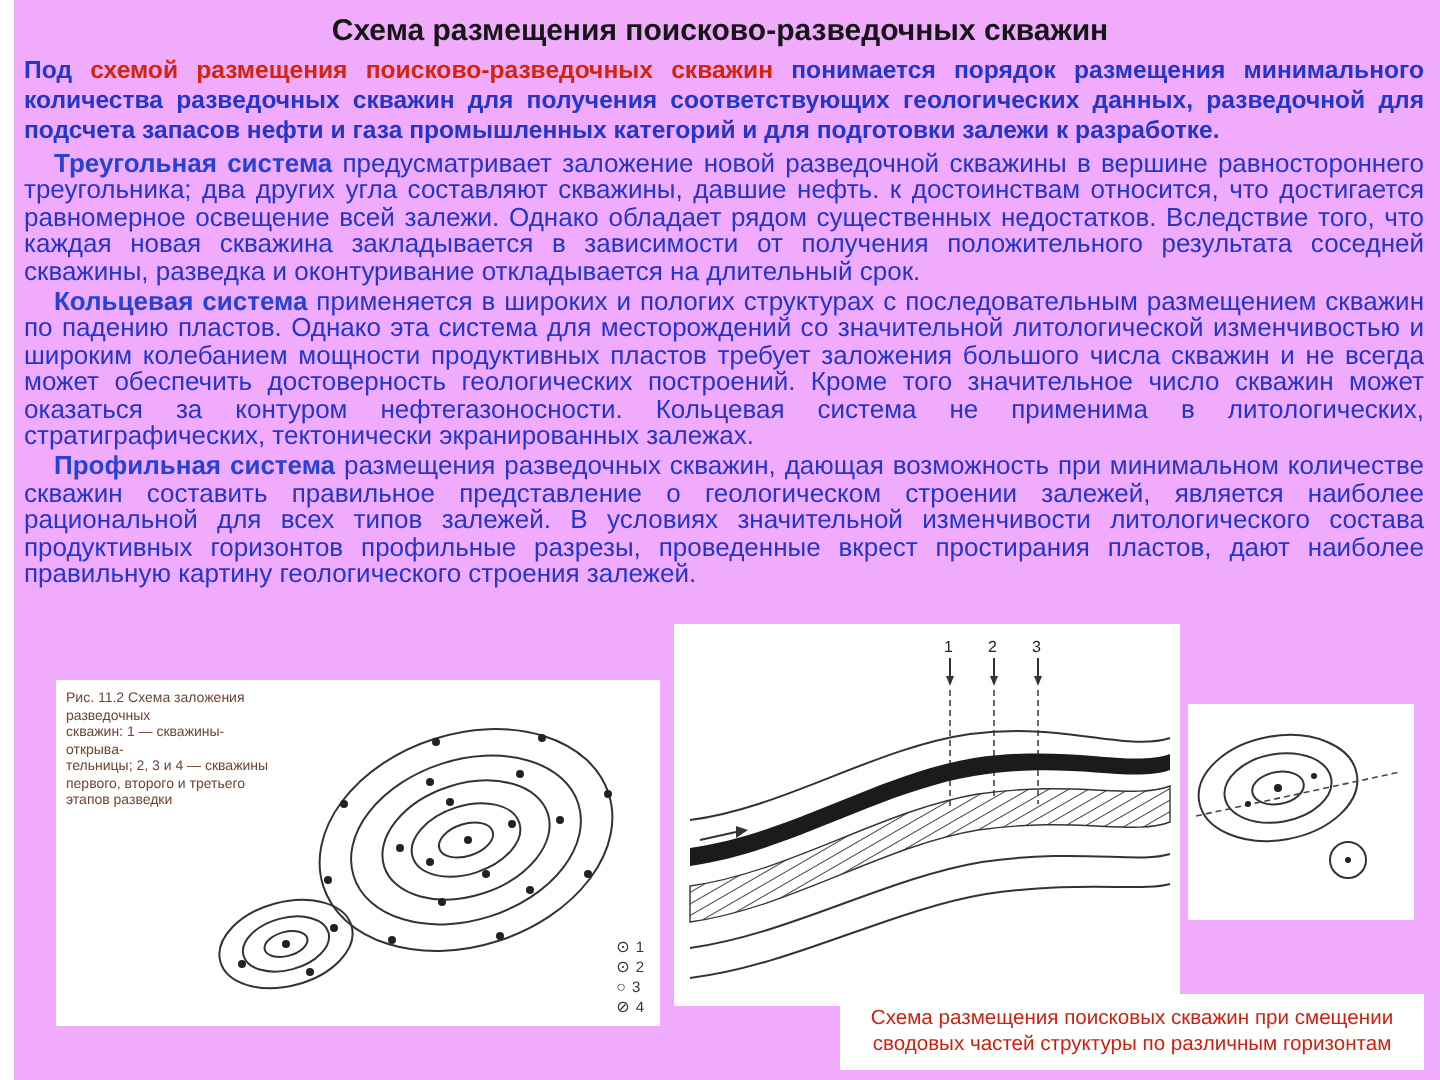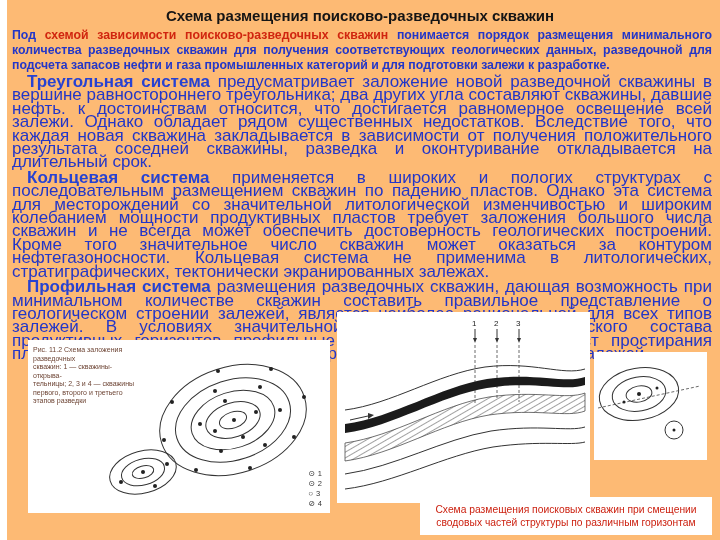--- a/index.html
+++ b/index.html
@@ -1,24 +1,24 @@
 <!DOCTYPE html>
 <html><head>
 <meta charset="utf-8">
 <style>
   html,body{margin:0;padding:0;}
   body{width:720px;height:540px;font-family:"Liberation Sans","DejaVu Sans",sans-serif;}
-  .page{position:relative;width:720px;height:540px;background:#fdba74;overflow:hidden;}
+  .page{position:relative;width:720px;height:540px;background:#f0abfc;overflow:hidden;}
   .left-strip{position:absolute;left:0;top:0;width:7px;height:540px;background:#ffffff;}
   .title{padding:7px 10px 0 10px;text-align:center;font-size:15px;font-weight:bold;color:#151515;}
   .textcol{position:absolute;left:12px;right:8px;top:28px;}
   p{margin:0;text-align:justify;}
   .p1{font-size:12.3px;line-height:15px;font-weight:bold;color:#2336c8;}
   .p1 .term{color:#d0250f;}
-  .pbody{font-size:17px;line-height:13.4px;color:#2336c8;text-indent:15px;margin-top:2px;}
+  .pbody{font-size:13px;line-height:13.4px;color:#2336c8;text-indent:15px;margin-top:2px;}
   .pbody .lead{font-weight:bold;color:#2742d2;}
   .figbox{position:absolute;background:#ffffff;}
   .fig-left{left:28px;top:340px;width:302px;height:173px;}
   .fig-mid{left:337px;top:312px;width:253px;height:191px;}
   .fig-right{left:594px;top:352px;width:113px;height:108px;}
   .fig-capbox{left:420px;top:497px;width:292px;height:38px;display:flex;align-items:center;justify-content:center;padding:2px 6px;box-sizing:border-box;z-index:3;}
   .fig-capbox .cap{color:#cc2211;font-size:10.3px;line-height:13px;text-align:center;}
   .ris-caption{position:absolute;left:5px;top:6px;width:104px;font-size:7px;line-height:8.5px;color:#6d4434;z-index:2;}
   .ris-caption span{display:block;}
   .legend{position:absolute;right:8px;bottom:5px;display:flex;flex-direction:column;gap:1px;font-size:7.5px;color:#333;z-index:2;}
@@ -29,21 +29,21 @@
 </style>
 </head>
 <body>
 
 <div class="page">
   <div class="left-strip"></div>
 
   <div class="title">Схема размещения поисково-разведочных скважин</div>
 
   <div class="textcol">
-    <p class="p1"><span>Под </span><span class="term">схемой зависимости поисково-разведочных скважин</span><span> понимается порядок размещения минимального количества разведочных скважин для получения соответствующих геологических данных, разведочной для подсчета запасов нефти и газа промышленных категорий и для подготовки залежи к разработке.</span></p>
+    <p class="p1"><span>Под </span><span class="term">схемой размещения поисково-разведочных скважин</span><span> понимается порядок размещения минимального количества разведочных скважин для получения соответствующих геологических данных, разведочной для подсчета запасов нефти и газа промышленных категорий и для подготовки залежи к разработке.</span></p>
 
     <p class="pbody"><span class="lead">Треугольная система</span><span> предусматривает заложение новой разведочной скважины в вершине равностороннего треугольника; два других угла составляют скважины, давшие нефть. к достоинствам относится, что достигается равномерное освещение всей залежи. Однако обладает рядом существенных недостатков. Вследствие того, что каждая новая скважина закладывается в зависимости от получения положительного результата соседней скважины, разведка и оконтуривание откладывается на длительный срок.</span></p>
 
     <p class="pbody"><span class="lead">Кольцевая система</span><span> применяется в широких и пологих структурах с последовательным размещением скважин по падению пластов. Однако эта система для месторождений со значительной литологической изменчивостью и широким колебанием мощности продуктивных пластов требует заложения большого числа скважин и не всегда может обеспечить достоверность геологических построений. Кроме того значительное число скважин может оказаться за контуром нефтегазоносности. Кольцевая система не применима в литологических, стратиграфических, тектонически экранированных залежах.</span></p>
 
     <p class="pbody"><span class="lead">Профильная система</span><span> размещения разведочных скважин, дающая возможность при минимальном количестве скважин составить правильное представление о геологическом строении залежей, является наиболее рациональной для всех типов залежей. В условиях значительной изменчивости литологического состава продуктивных горизонтов профильные разрезы, проведенные вкрест простирания пластов, дают наиболее правильную картину геологического строения залежей.</span></p>
   </div>
 
   <div class="figbox fig-left">
     <div class="ris-caption">

